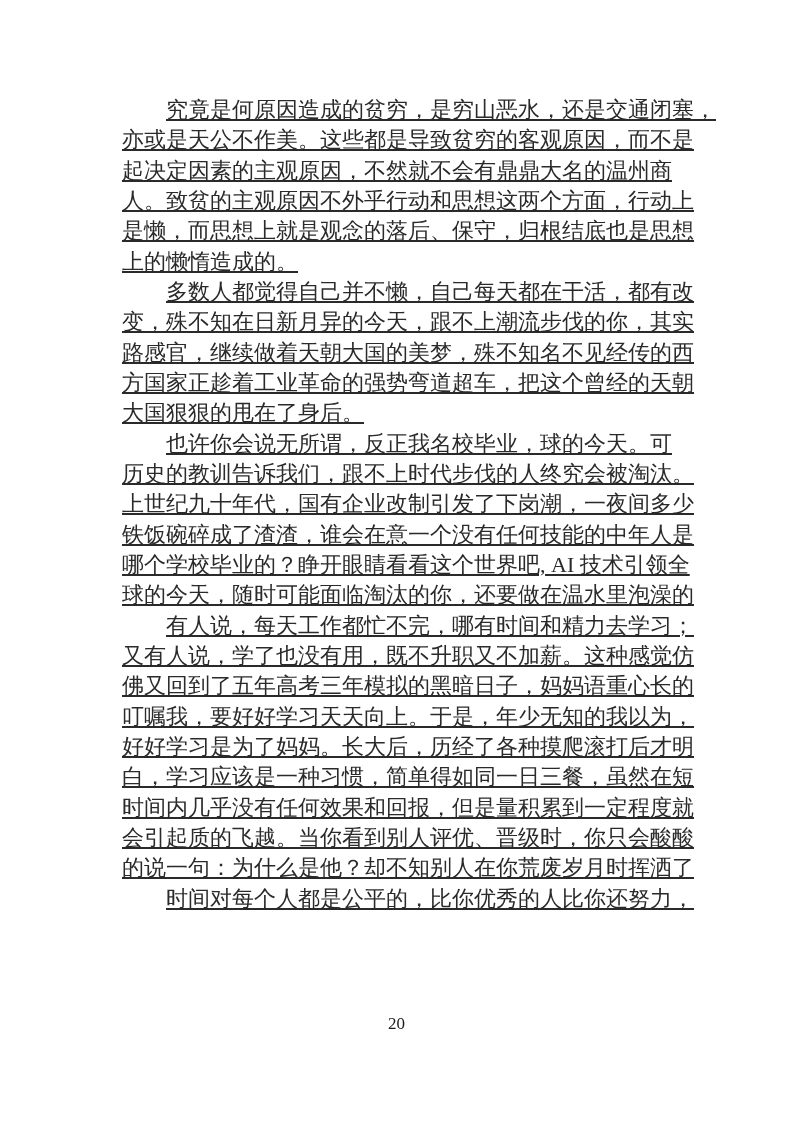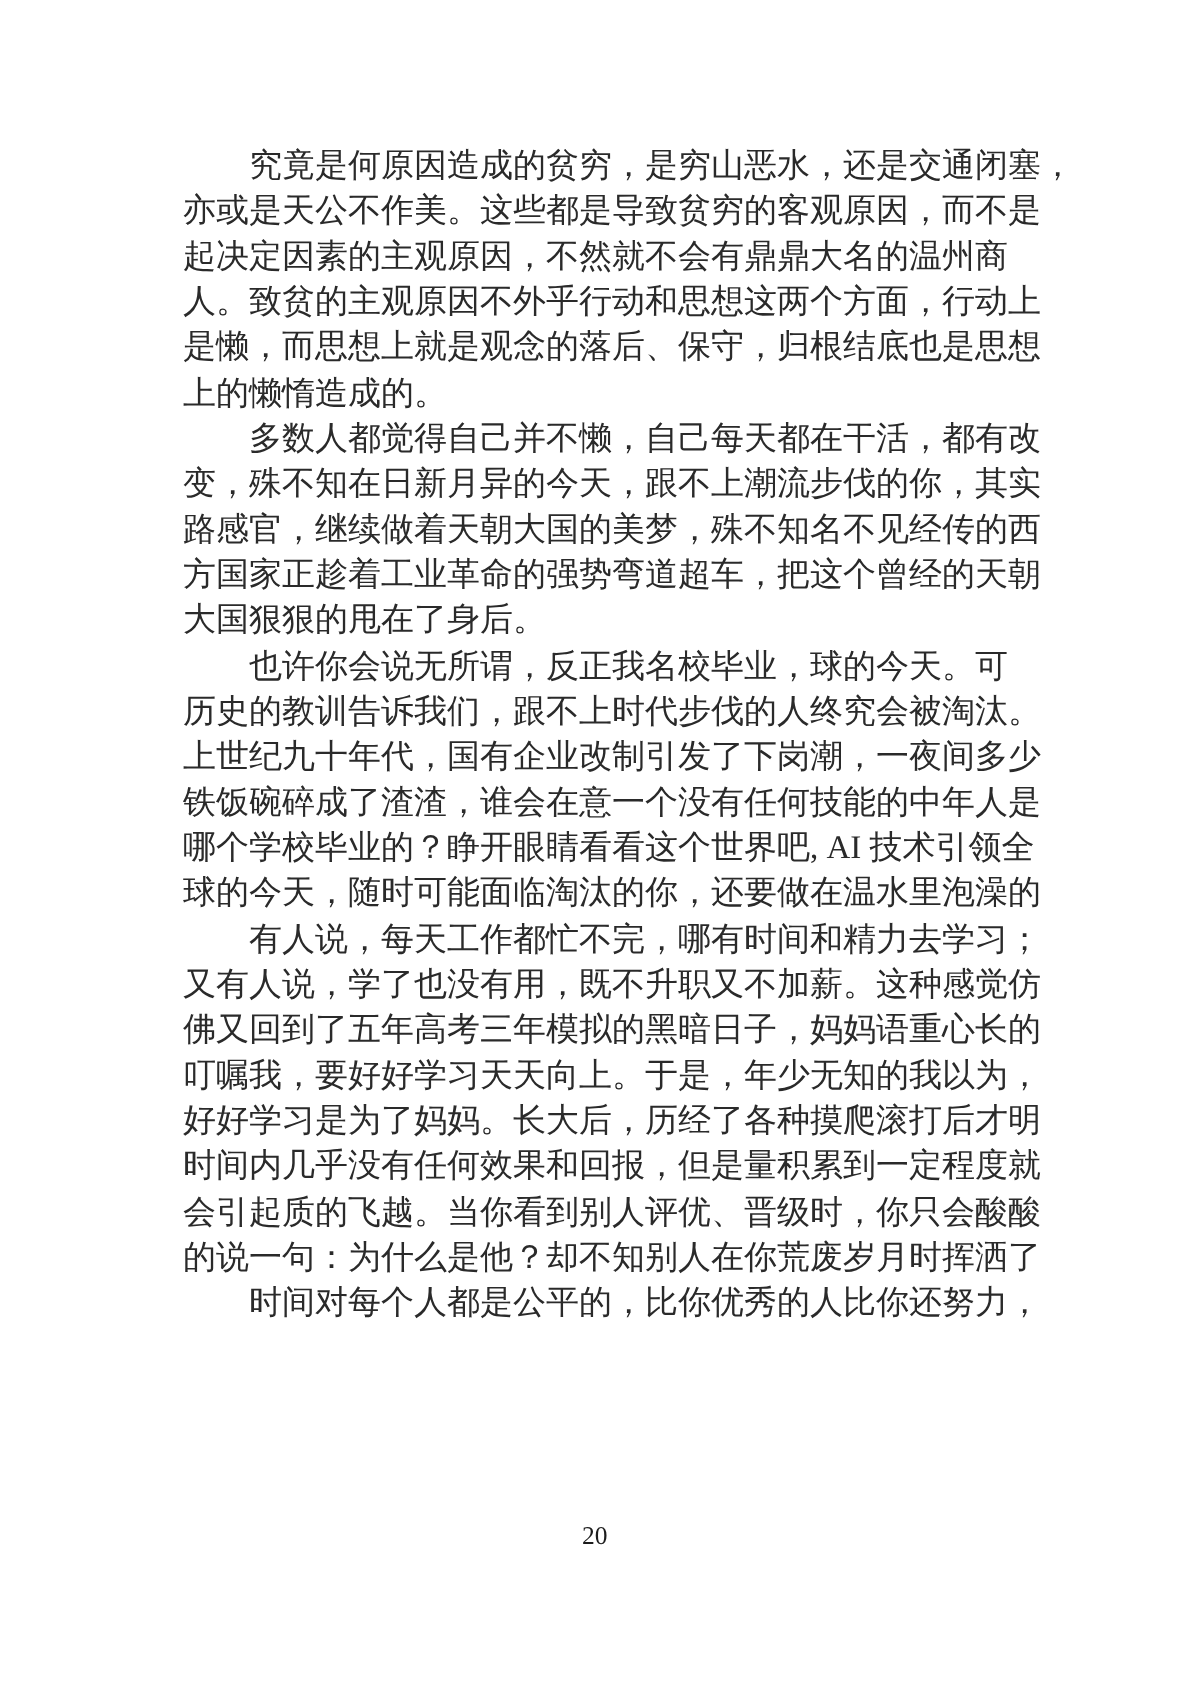--- a/index.html
+++ b/index.html
@@ -18,20 +18,21 @@
   .content {
     position: absolute;
     left: 122px;
     top: 95px;
     width: 549px;
     color: #2a2a2a;
   }
   .paragraph {
     margin: 0;
     padding: 0;
+    text-decoration: underline;
   }
   .line {
     font-size: 22px;
     line-height: 30.33px;
     height: 30.33px;
     white-space: nowrap;
     text-align: justify;
     text-align-last: justify;
     text-justify: inter-ideograph;
     letter-spacing: 0px;
@@ -83,20 +84,21 @@
         <div class="line">铁饭碗碎成了渣渣，谁会在意一个没有任何技能的中年人是</div>
         <div class="line">哪个学校毕业的？睁开眼睛看看这个世界吧, AI 技术引领全</div>
         <div class="line">球的今天，随时可能面临淘汰的你，还要做在温水里泡澡的</div>
       </div>
       <div class="paragraph">
         <div class="line para-first">有人说，每天工作都忙不完，哪有时间和精力去学习；</div>
         <div class="line">又有人说，学了也没有用，既不升职又不加薪。这种感觉仿</div>
         <div class="line">佛又回到了五年高考三年模拟的黑暗日子，妈妈语重心长的</div>
         <div class="line">叮嘱我，要好好学习天天向上。于是，年少无知的我以为，</div>
         <div class="line">好好学习是为了妈妈。长大后，历经了各种摸爬滚打后才明</div>
+        <div class="line">白，学习应该是一种习惯，简单得如同一日三餐，虽然在短</div>
         <div class="line">时间内几乎没有任何效果和回报，但是量积累到一定程度就</div>
         <div class="line">会引起质的飞越。当你看到别人评优、晋级时，你只会酸酸</div>
         <div class="line">的说一句：为什么是他？却不知别人在你荒废岁月时挥洒了</div>
       </div>
       <div class="paragraph">
         <div class="line para-first">时间对每个人都是公平的，比你优秀的人比你还努力，</div>
       </div>
     </div>
   <div class="page-footer">
     <span class="page-number">20</span>

